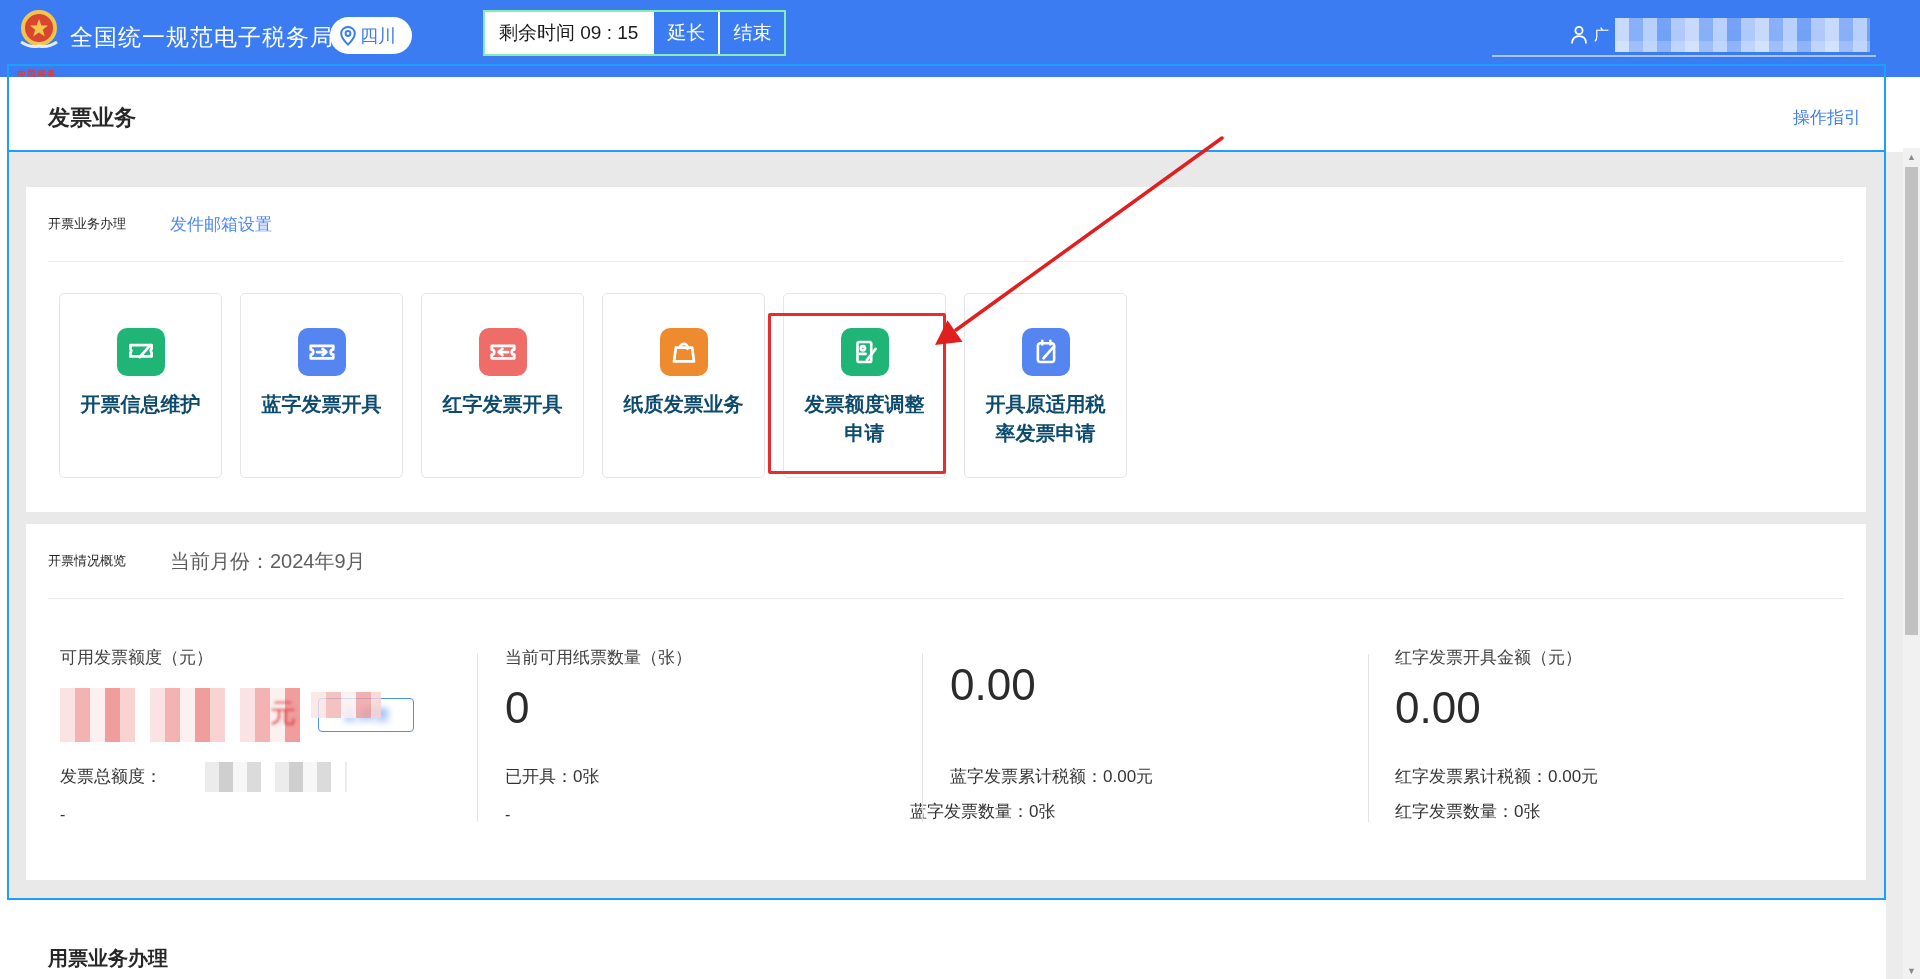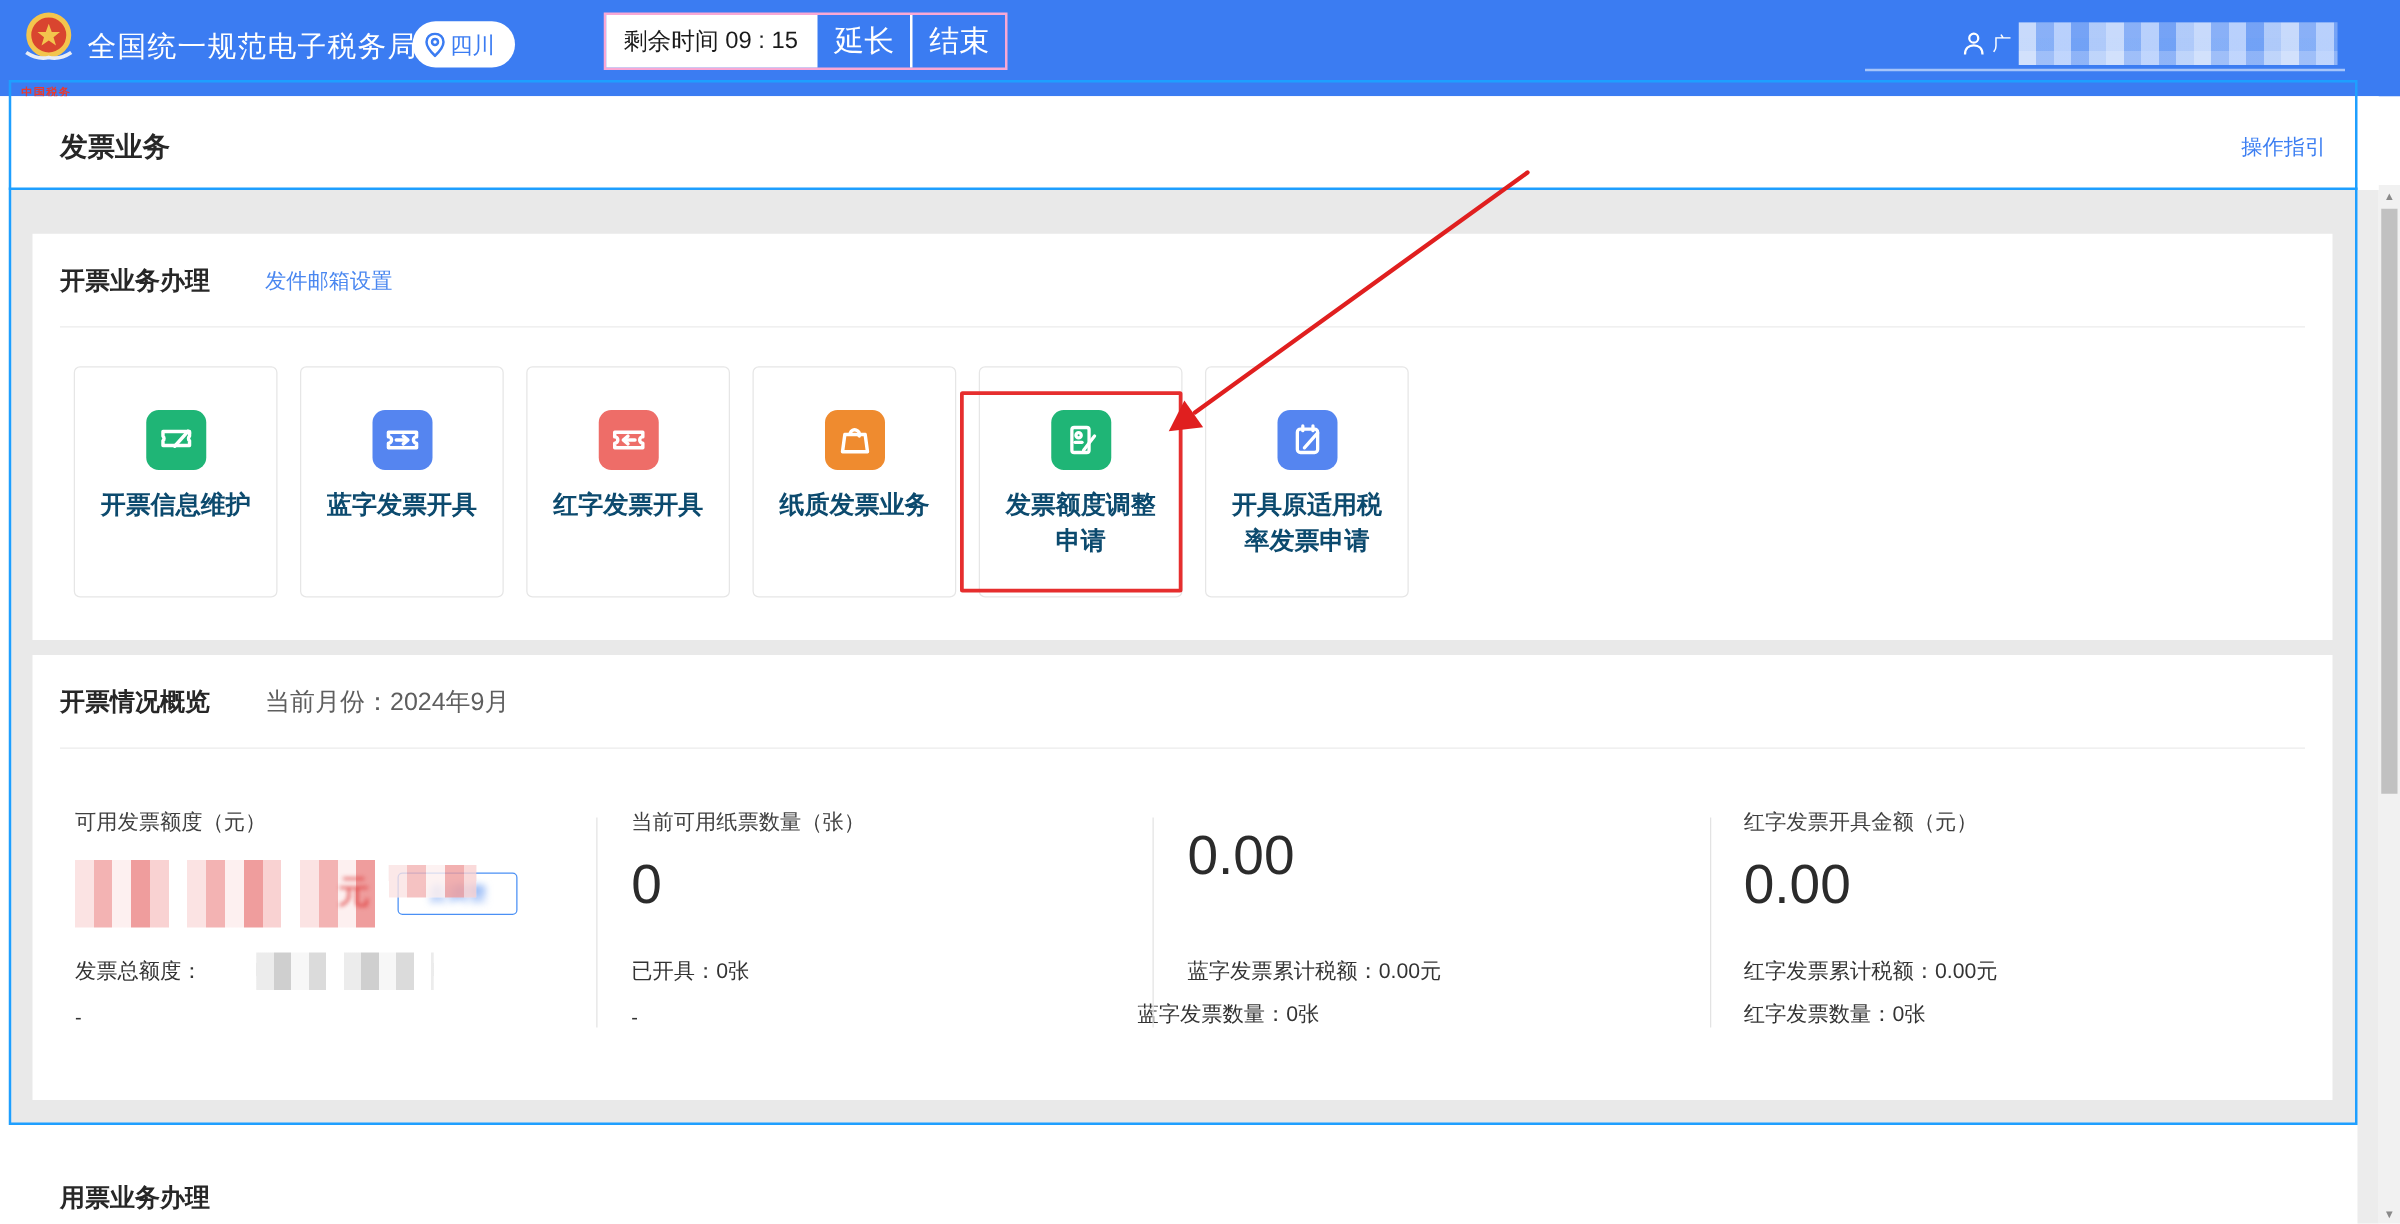--- a/index.html
+++ b/index.html
@@ -10,25 +10,25 @@
   
   .header { position:absolute; left:0; top:0; width:1920px; height:77px; background:#3b7cf2; }
   .logo-wrap { position:absolute; left:16px; top:8px; width:46px; height:64px; }
   .logo-banner { position:absolute; left:1px; top:60px; width:46px; font-size:9px; color:#e93a2e;
                  font-weight:bold; letter-spacing:1px; }
   .app-title { position:absolute; left:70px; top:22px; color:#fff; font-size:23px; letter-spacing:1px; }
   .loc-pill { position:absolute; left:330px; top:17px; height:37px; padding:0 16px 0 10px; background:#fff;
               border-radius:19px; display:flex; align-items:center; gap:4px; color:#3b7cf2;
               font-size:18px; cursor:pointer; }
   .session-group { position:absolute; left:483px; top:10px; height:46px; display:flex;
-                   border:2px solid #f9a8d4; }
+                   border:2px solid #86efac; }
   .session-timer { background:#fff; color:#1a1a1a; font-size:19px; display:flex; align-items:center;
                    padding:0 14px; }
   .session-btn { background:transparent; border:none; border-left:2px solid #fff; color:#fff;
-                 font-size:24px; padding:0 13px; cursor:pointer;
+                 font-size:19px; padding:0 13px; cursor:pointer;
                  font-family:Liberation Serif, serif; }
   .user-area { position:absolute; left:1570px; top:14px; height:42px; display:flex; align-items:center;
                gap:6px; cursor:pointer; }
   .user-prefix { color:#fff; font-size:15px; }
   .user-mosaic { width:255px; height:34px; }
   .user-underline { position:absolute; left:1492px; top:55px; width:384px; height:2px;
                     background:rgba(255,255,255,.55); }
 
   
   .mosaic-blue { background:
@@ -62,21 +62,21 @@
               border:2px solid #1e9fff; pointer-events:none; z-index:40; }
   .anno-hline { position:absolute; left:7px; top:150px; width:1879px; height:2px;
                 background:#1e9fff; pointer-events:none; z-index:40; }
 
   
   .sec { position:absolute; left:26px; width:1840px; background:#fff; }
   .sec1 { top:187px; height:325px; }
   .sec2 { top:524px; height:356px; }
   .sec-head { position:absolute; left:22px; right:22px; top:0; height:75px;
               border-bottom:1px solid #ebebeb; display:flex; align-items:center; gap:44px; }
-  .sec-title { font-size:20px; font-weight:bold; color:#272727; }
+  .sec-title { font-size:13px; font-weight:normal; color:#272727; }
   .sec-link { font-size:17px; color:#4a87f0; text-decoration:none; cursor:pointer; }
   .sec-sub { font-size:20px; color:#5e5e5e; }
 
   
   .svc-card { position:absolute; top:106px; width:163px; height:185px; background:#fff;
               border:1px solid #e6e6e6; border-radius:5px; cursor:pointer;
               display:flex; flex-direction:column; align-items:center; }
   .svc-icon { margin-top:34px; width:48px; height:48px; border-radius:10px;
               display:flex; align-items:center; justify-content:center; }
   .ic-green  { background:#1fb576; }

